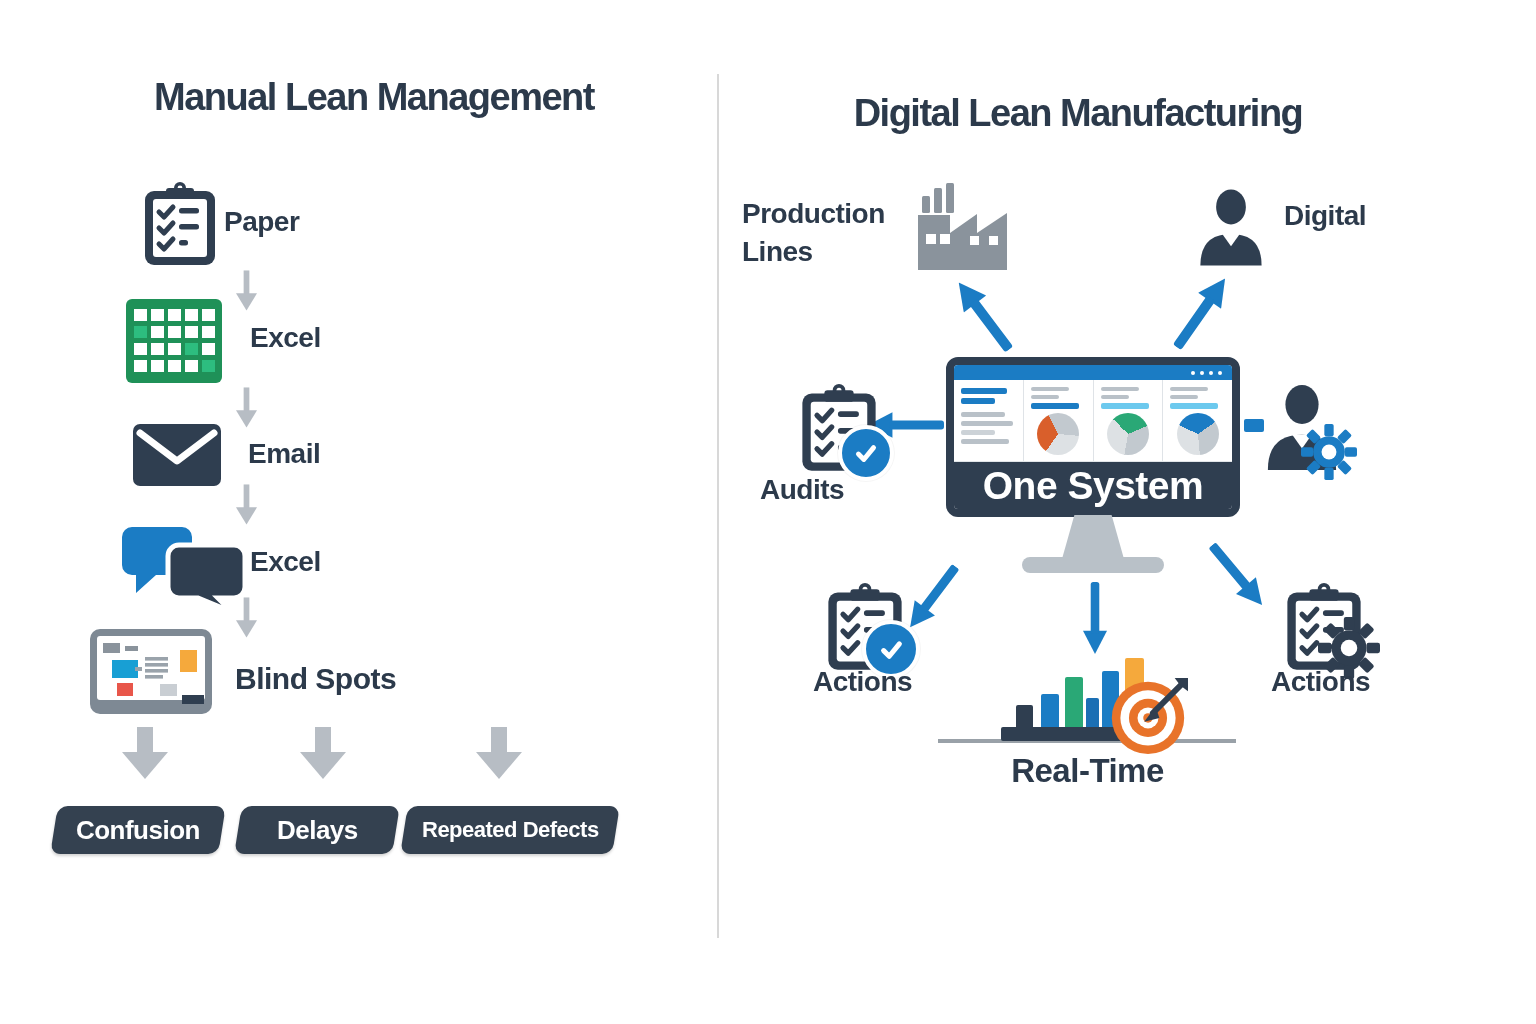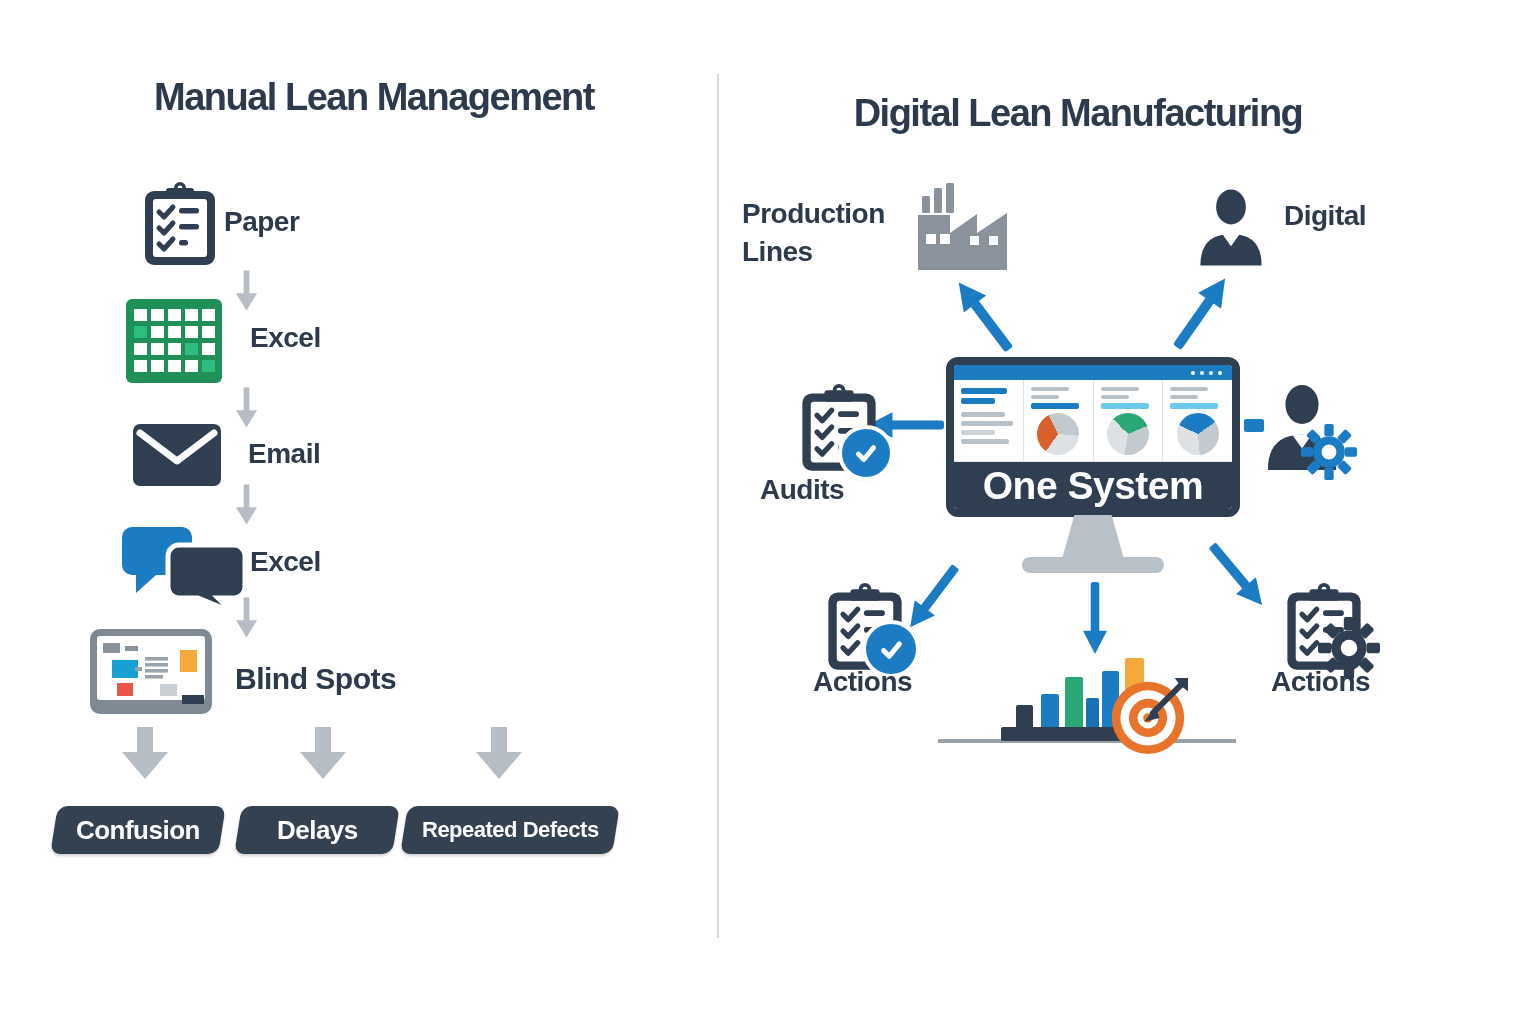--- a/index.html
+++ b/index.html
@@ -376,20 +376,21 @@
   <div class="rt-bar" style="left:1016px;top:705px;width:17px;height:34px;background:#2f3e50;"></div>
   <div class="rt-bar" style="left:1041px;top:694px;width:18px;height:45px;background:#1b7cc4;"></div>
   <div class="rt-bar" style="left:1065px;top:677px;width:18px;height:62px;background:#2aa876;"></div>
   <div class="rt-bar" style="left:1086px;top:698px;width:13px;height:41px;background:#1b6fb4;"></div>
   <div class="rt-bar" style="left:1102px;top:671px;width:17px;height:68px;background:#1b7cc4;"></div>
   <div class="rt-bar" style="left:1125px;top:658px;width:19px;height:66px;background:#f5a93c;"></div>
   <div class="abs" style="left:1001px;top:727px;width:125px;height:14px;background:#2f3e50;border-radius:2px;"></div>
   <svg class="abs" style="left:1108px;top:676px" width="80" height="80">
       <use href="#sym-target"></use>
     </svg>
+  <div class="abs lbl" style="left:1000px;top:752px;width:175px;text-align:center;font-size:33px;">Real-Time</div>
 
   <svg class="abs ink" style="left:1279px;top:583px" width="90" height="90">
       <use href="#sym-clipboard"></use>
     </svg>
   <svg class="abs ink" style="left:1318px;top:617px" width="62" height="62">
       <use href="#sym-gear"></use>
     </svg>
   <div class="abs lbl" style="left:1248px;top:666px;width:145px;text-align:center;">Actions</div>
 
 </div>

